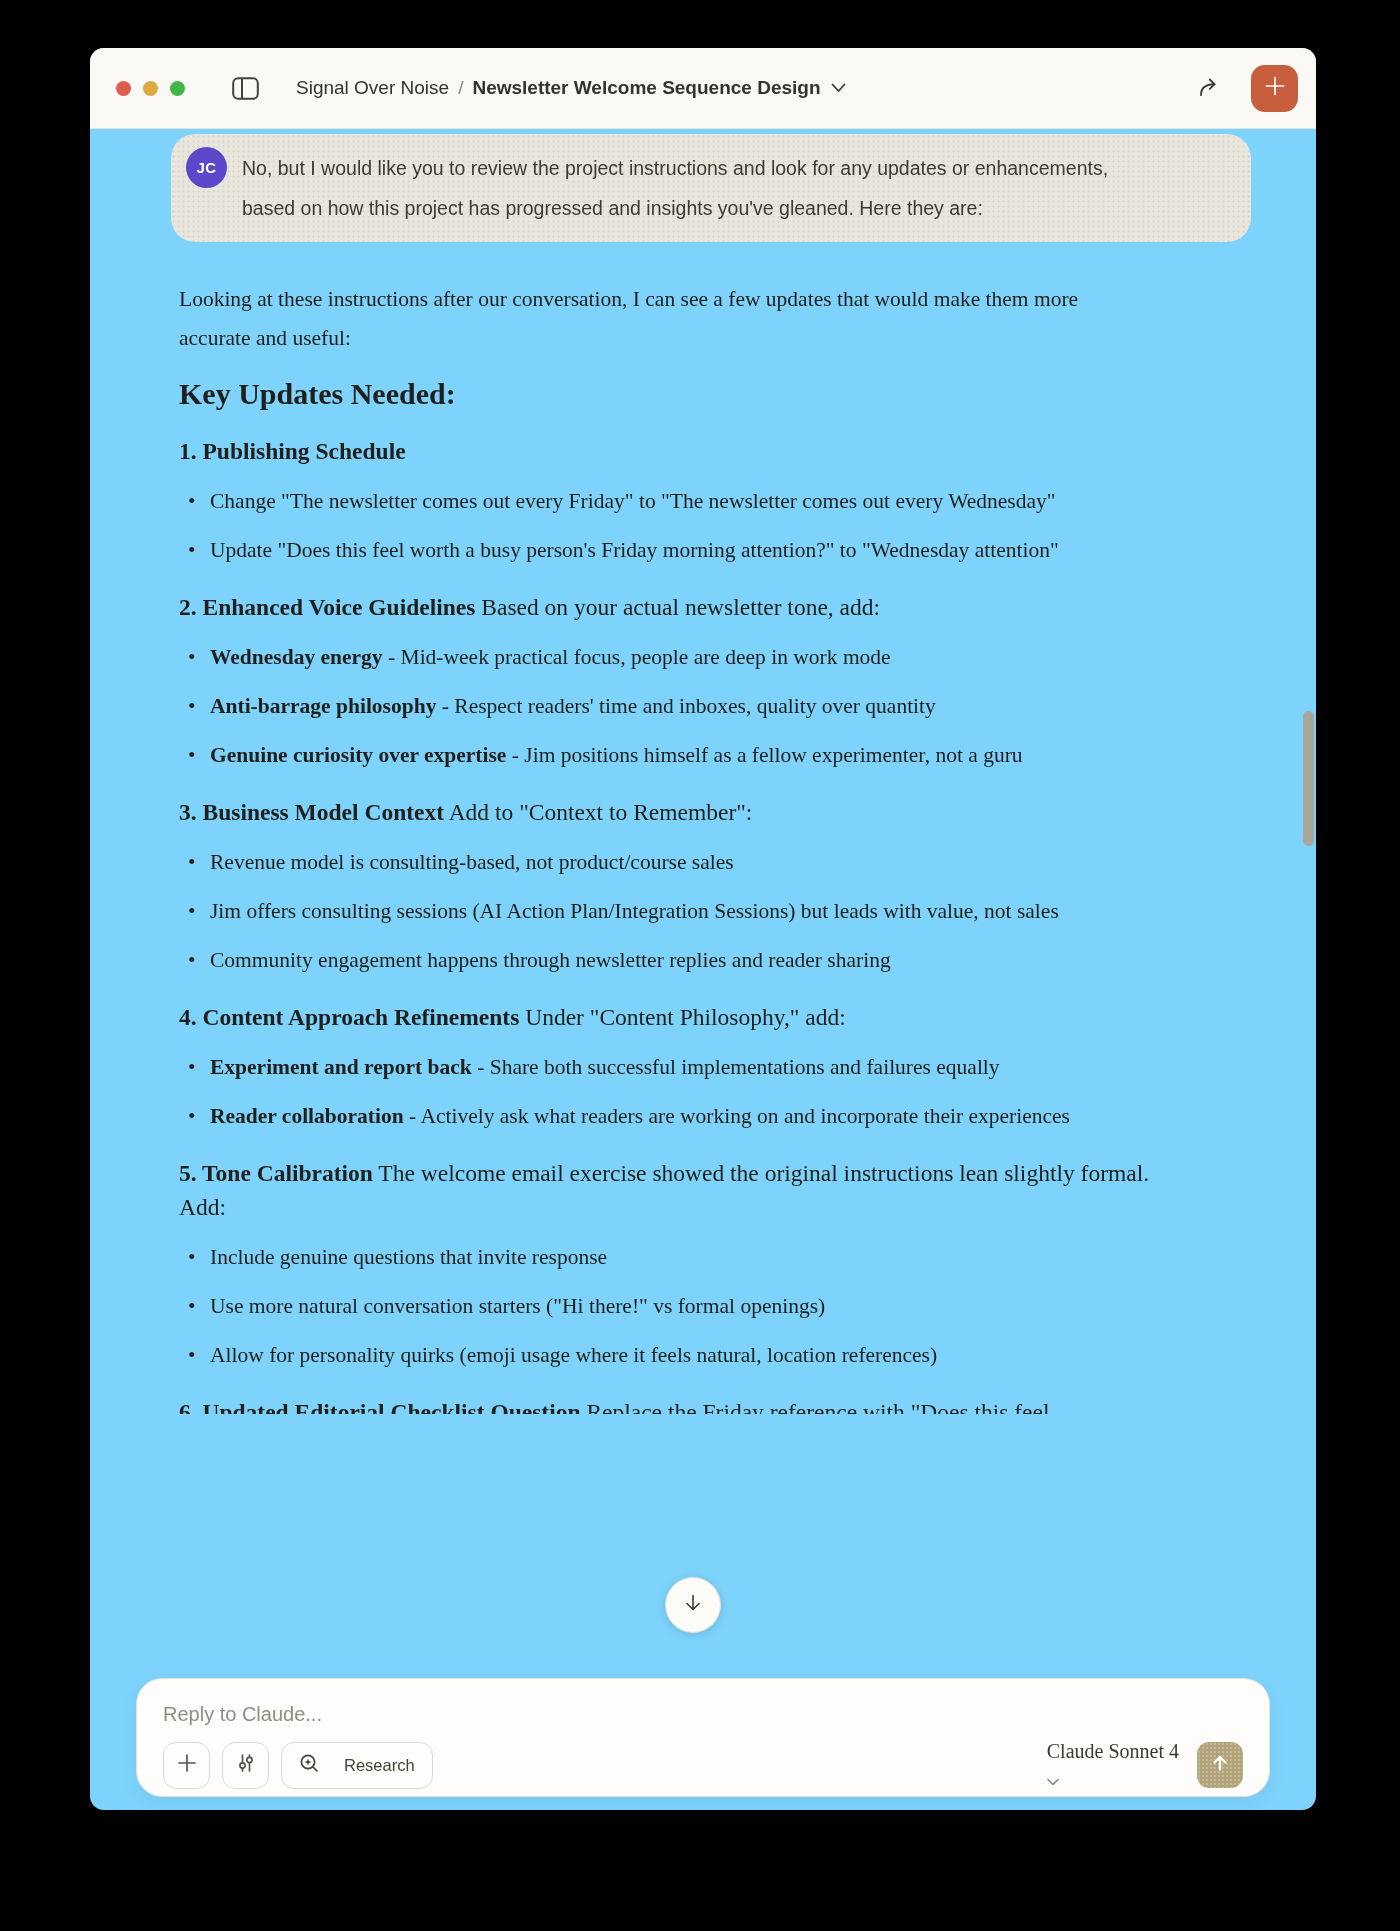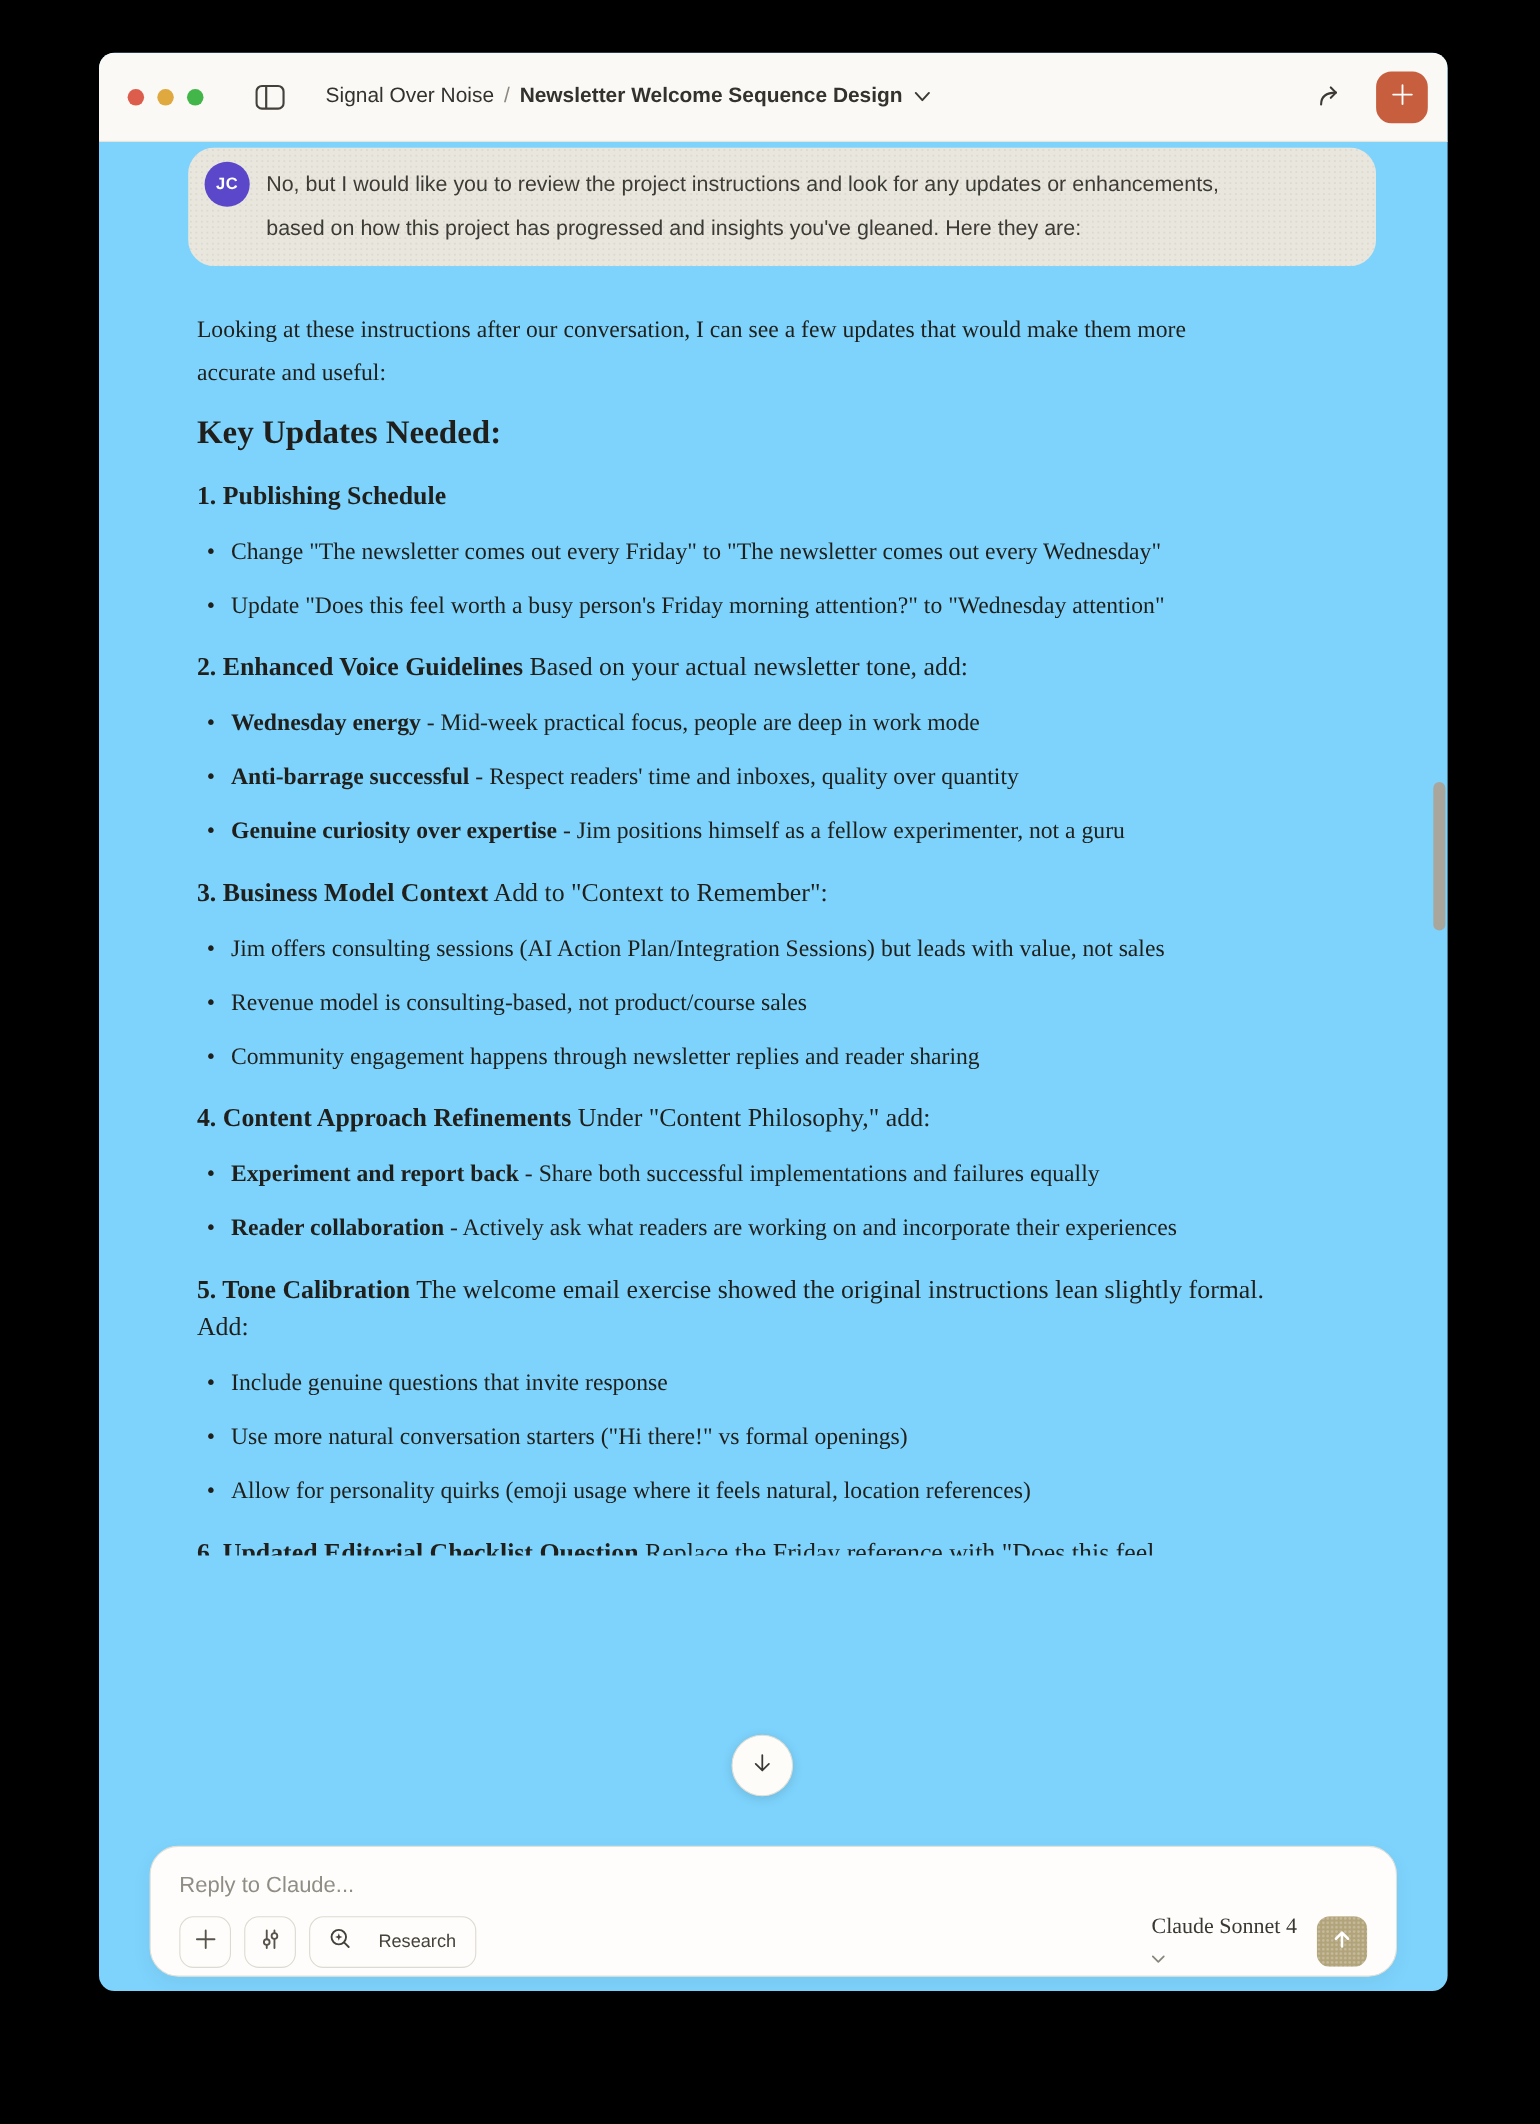--- a/index.html
+++ b/index.html
@@ -148,30 +148,30 @@
           <ul>
             <li><span class="b"></span><span>Change "The newsletter comes out every Friday" to "The newsletter comes out every Wednesday"</span></li>
             <li><span class="b"></span><span>Update "Does this feel worth a busy person's Friday morning attention?" to "Wednesday attention"</span></li>
           </ul>
         </div>
 
         <div>
           <p class="h3"><span class="b">2. Enhanced Voice Guidelines</span><span> Based on your actual newsletter tone, add:</span></p>
           <ul>
             <li><span class="b">Wednesday energy</span><span> - Mid-week practical focus, people are deep in work mode</span></li>
-            <li><span class="b">Anti-barrage successful</span><span> - Respect readers' time and inboxes, quality over quantity</span></li>
+            <li><span class="b">Anti-barrage philosophy</span><span> - Respect readers' time and inboxes, quality over quantity</span></li>
             <li class="mw930"><span class="b">Genuine curiosity over expertise</span><span> - Jim positions himself as a fellow experimenter, not a guru</span></li>
           </ul>
         </div>
 
         <div>
           <p class="h3"><span class="b">3. Business Model Context</span><span> Add to "Context to Remember":</span></p>
           <ul>
+            <li><span class="b"></span><span>Revenue model is consulting-based, not product/course sales</span></li>
             <li><span class="b"></span><span>Jim offers consulting sessions (AI Action Plan/Integration Sessions) but leads with value, not sales</span></li>
-            <li><span class="b"></span><span>Revenue model is consulting-based, not product/course sales</span></li>
             <li><span class="b"></span><span>Community engagement happens through newsletter replies and reader sharing</span></li>
           </ul>
         </div>
 
         <div>
           <p class="h3"><span class="b">4. Content Approach Refinements</span><span> Under "Content Philosophy," add:</span></p>
           <ul>
             <li class="mw860"><span class="b">Experiment and report back</span><span> - Share both successful implementations and failures equally</span></li>
             <li><span class="b">Reader collaboration</span><span> - Actively ask what readers are working on and incorporate their experiences</span></li>
           </ul>

